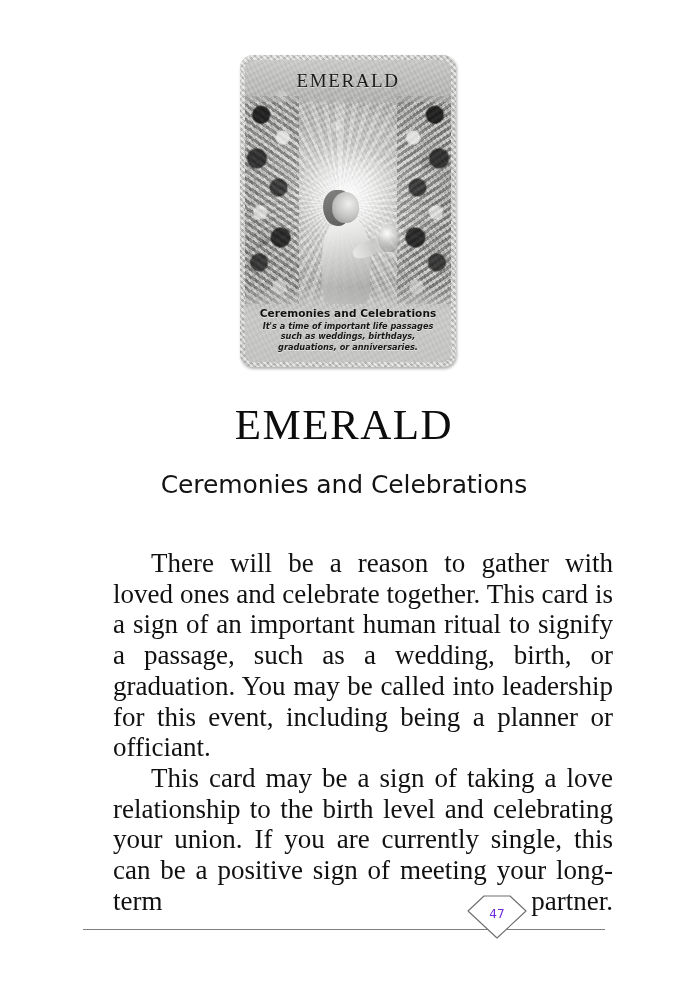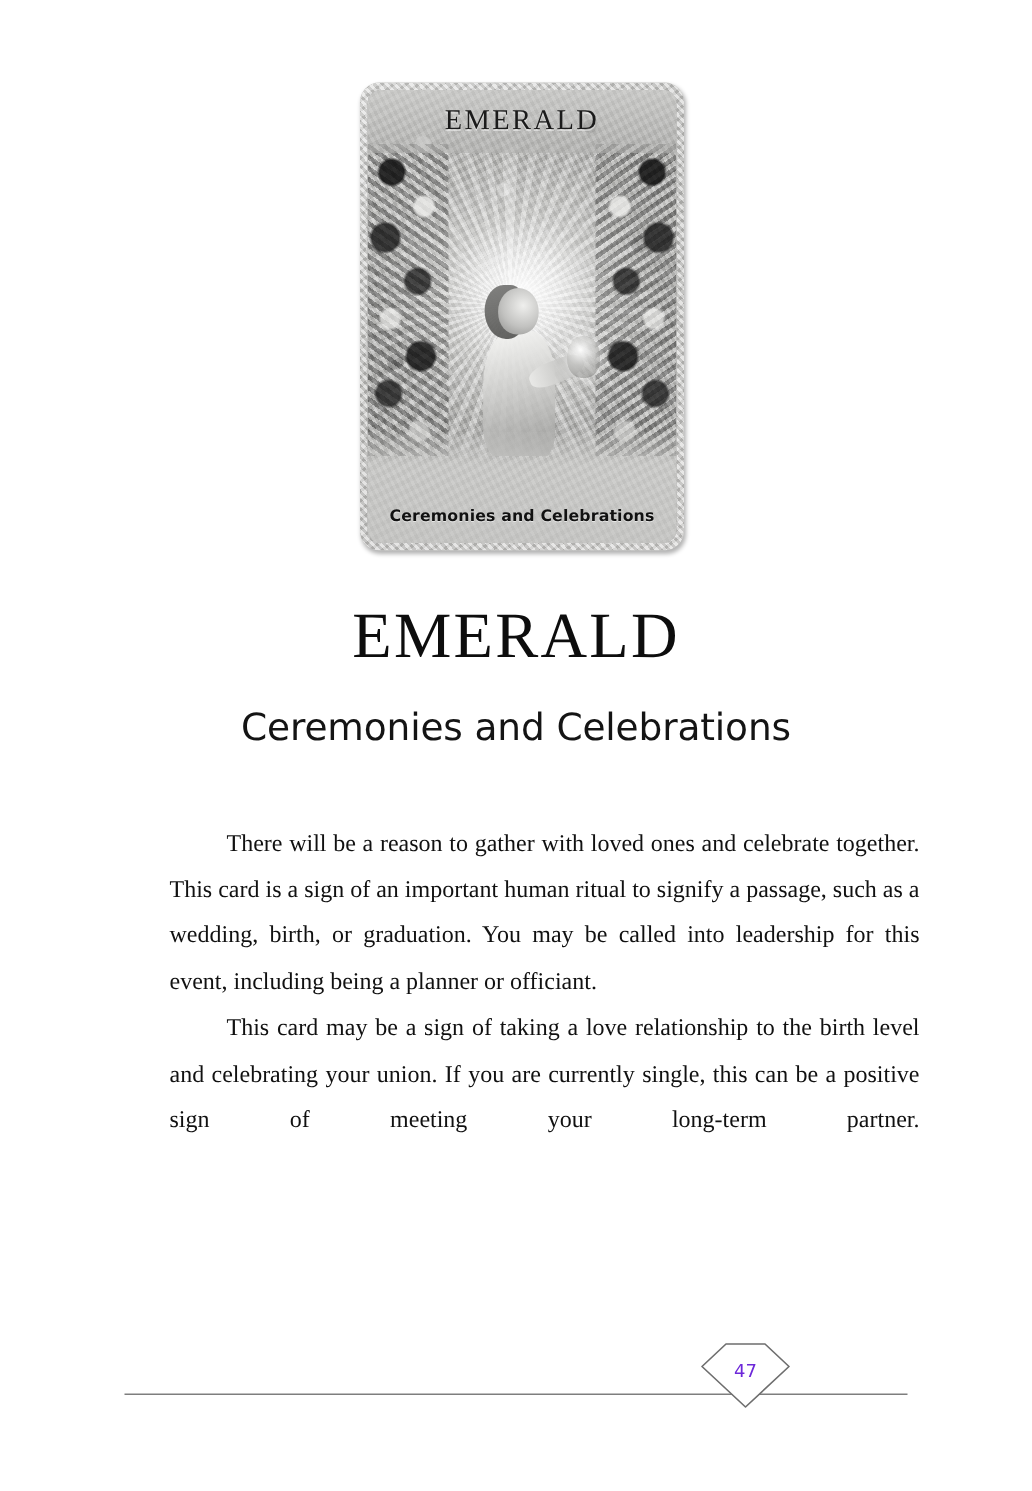--- a/index.html
+++ b/index.html
@@ -271,21 +271,21 @@
     letter-spacing: -0.1px;
   }
 
   
   .body-copy {
     position: absolute;
     left: 113px;
     top: 548px;
     width: 500px;
     font-family: "Liberation Serif", serif;
-    font-size: 16px;
+    font-size: 27px;
     line-height: 30.7px;
     color: #111111;
     text-align: justify;
     text-justify: inter-word;
   }
   .body-copy p {
     margin: 0;
     text-indent: 38px;
   }
   .body-copy p:last-child {
@@ -364,20 +364,21 @@
           </div>
         </div>
 
         <div class="card-title-band">
           <div class="card-title">EMERALD</div>
         </div>
 
         <div class="card-caption-veil"></div>
         <div class="card-caption">
           <div class="card-caption-title">Ceremonies and Celebrations</div>
+          <div class="card-caption-sub">It's a time of important life passages such as weddings, birthdays, graduations, or anniversaries.</div>
         </div>
       </div>
     </div>
   </div>
 
   <div class="heading">EMERALD</div>
   <div class="subheading">Ceremonies and Celebrations</div>
 
   <div class="body-copy">
     <p>There will be a reason to gather with loved ones and celebrate together. This card is a sign of an important human ritual to signify a passage, such as a wedding, birth, or graduation. You may be called into leadership for this event, including being a planner or officiant.</p>

